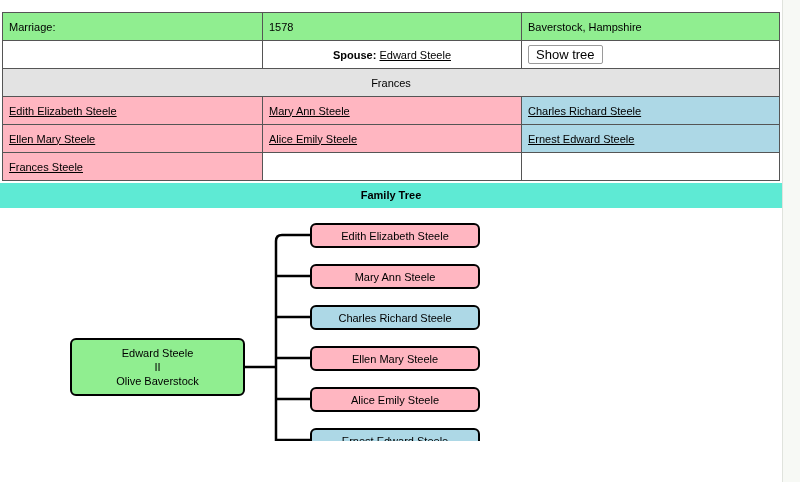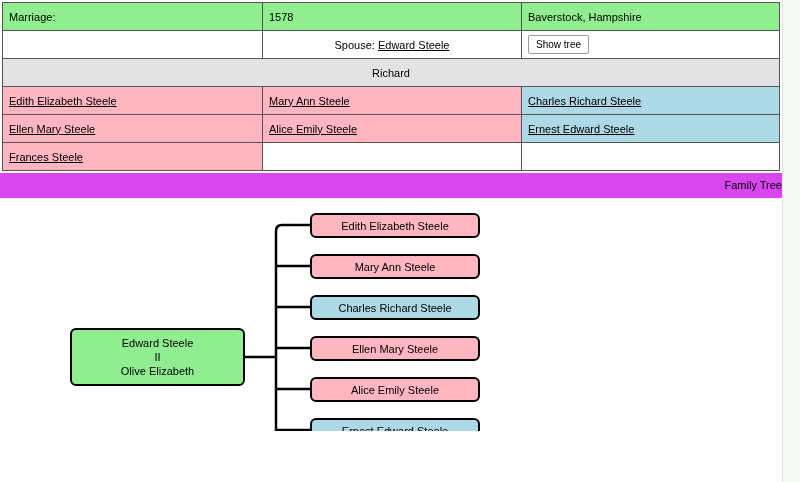--- a/index.html
+++ b/index.html
@@ -16,20 +16,21 @@
     overflow: hidden;
     position: relative;
   }
 
   
   #page {
     width: 782px;
     height: 431px;
     position: relative;
     overflow: hidden;
+    margin-top: 10px;
   }
 
   
   #fact-table {
     border-collapse: collapse;
     table-layout: fixed;
     width: 777px;
     margin: 2px 0 0 2px;
     background: #ffffff;
   }
@@ -56,42 +57,42 @@
     text-align: center;
     font-weight: bold;
   }
   td.center { text-align: center; }
 
   a.link {
     color: #000000;
     text-decoration: underline;
     cursor: pointer;
   }
-  .bold { font-weight: normal; }
+  .bold { font-weight: bold; }
 
   button.formbtn {
     font-family: "Liberation Sans", sans-serif;
-    font-size: 10px;
+    font-size: 13px;
     padding: 2px 7px;
     background: #ffffff;
     border: 1px solid #9a9a9a;
     border-radius: 2px;
     color: #000000;
     cursor: pointer;
     line-height: 13px;
   }
 
   
   #tree-band {
     margin-top: 2px;
     width: 782px;
     height: 25px;
-    background: #d946ef;
-    text-align: right;
-    font-weight: normal;
+    background: #5eead4;
+    text-align: center;
+    font-weight: bold;
     font-size: 11px;
     line-height: 25px;
   }
 
   
   #tree-canvas {
     position: relative;
     width: 782px;
     height: 300px;
     background: #ffffff;
@@ -167,21 +168,21 @@
         <td class="green">Marriage:</td>
         <td class="green">1578</td>
         <td class="green">Baverstock, Hampshire</td>
       </tr>
       <tr>
         <td class="plain"></td>
         <td class="plain center"><span class="bold">Spouse:</span> <a class="link">Edward Steele</a></td>
         <td class="plain"><button class="formbtn">Show tree</button></td>
       </tr>
       <tr>
-        <td class="band-children" colspan="3">Richard</td>
+        <td class="band-children" colspan="3">Frances</td>
       </tr>
       <tr>
         <td class="pink"><a class="link">Edith Elizabeth Steele</a></td>
         <td class="pink"><a class="link">Mary Ann Steele</a></td>
         <td class="blue"><a class="link">Charles Richard Steele</a></td>
       </tr>
       <tr>
         <td class="pink"><a class="link">Ellen Mary Steele</a></td>
         <td class="pink"><a class="link">Alice Emily Steele</a></td>
         <td class="blue"><a class="link">Ernest Edward Steele</a></td>
@@ -233,21 +234,21 @@
     <div class="node child bluen" style="top:220px">
         <span>Ernest Edward Steele</span>
       </div>
     <div class="node child pinkn" style="top:261px">
         <span>Frances Steele</span>
       </div>
 
     <div class="node rootn" style="top:130px">
       <span>Edward Steele</span>
       <span>II</span>
-      <span>Olive Elizabeth</span>
+      <span>Olive Baverstock</span>
     </div>
 
   </div>
 </div>
 
 <div id="scrollbar">
   <div id="scroll-thumb"></div>
 </div>
 
 </body></html>

